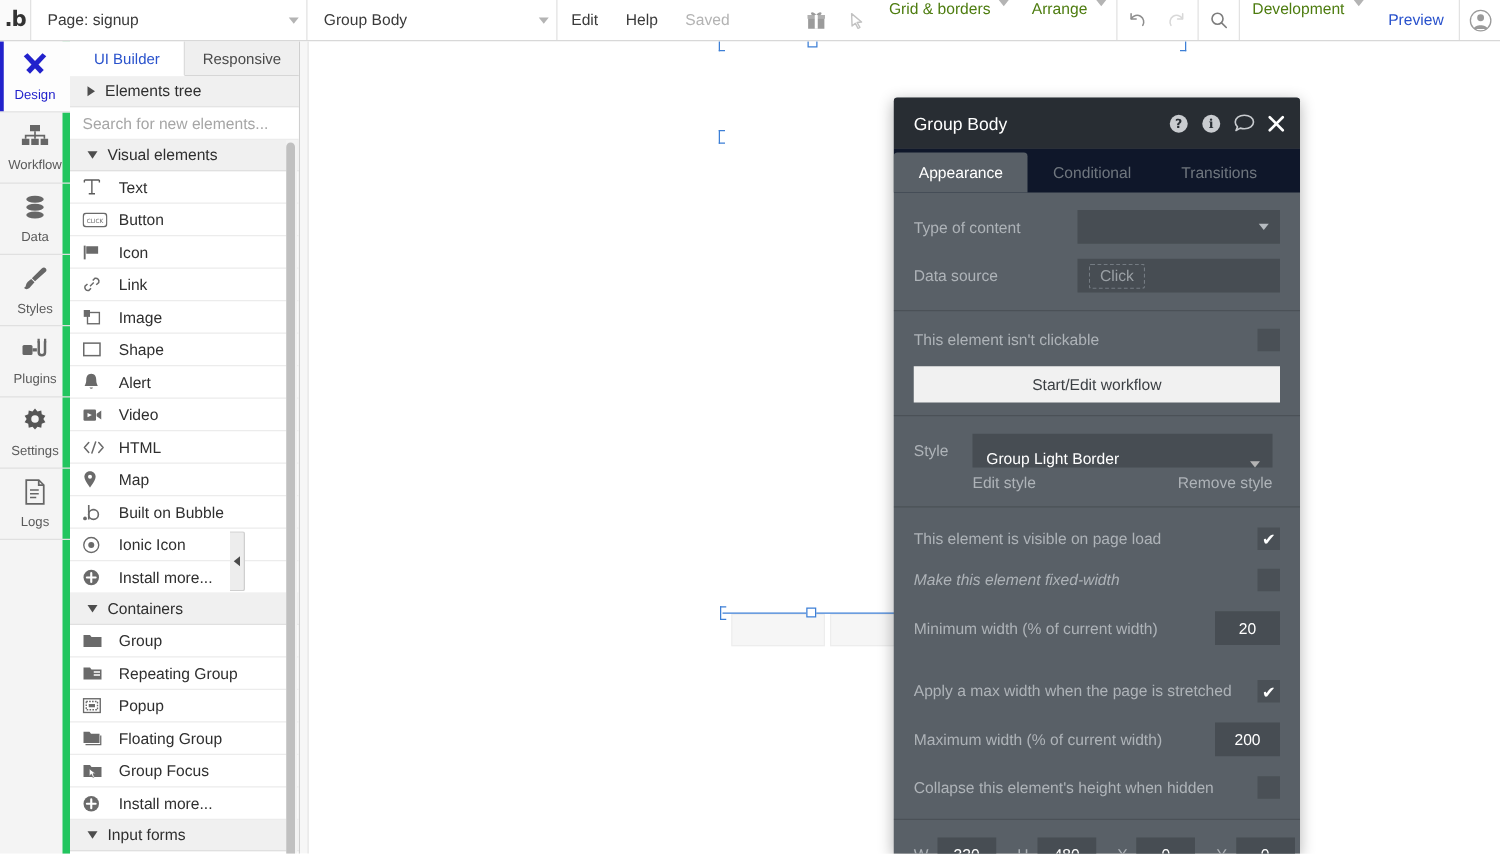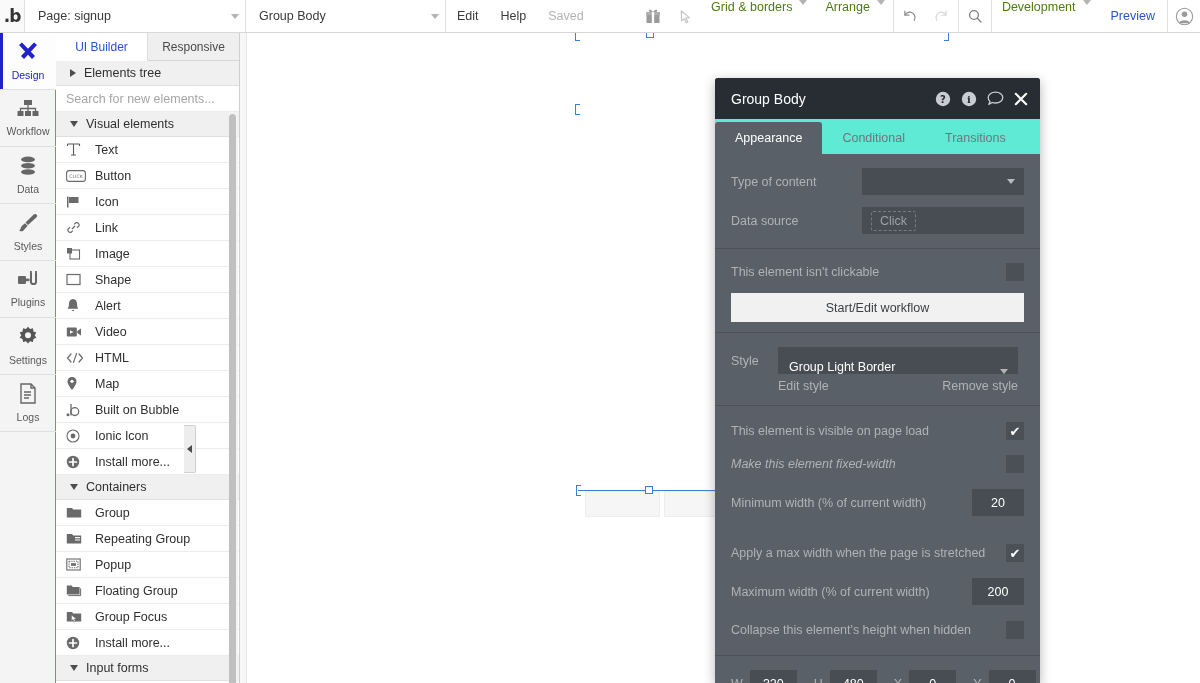--- a/index.html
+++ b/index.html
@@ -67,21 +67,21 @@
   }
   .tb-drop .caret { margin-left: 7px; }
   .tb-preview {
     display: flex; align-items: center; height: 32px; padding: 0 12px;
     font-size: 12.5px; color: #2952cc; cursor: pointer;
   }
 
   
   .rail {
     position: absolute; top: 33px; left: 0; width: 56px; bottom: 0;
-    background: #f4f4f4; border-right: 1px solid #22c55e;
+    background: #f4f4f4; border-right: 6px solid #22c55e;
     z-index: 30;
   }
   .rail-item {
     position: relative;
     height: 57px; width: 56px;
     display: flex; flex-direction: column; align-items: center; justify-content: center;
     gap: 3px;
     border-bottom: 1px solid #e0e0e0;
     cursor: pointer; color: #5a5a5a;
   }
@@ -193,21 +193,21 @@
   }
   .ins-head {
     height: 41px; background: #282d33;
     display: flex; align-items: center; padding: 0 12px 0 16px;
     color: #ffffff;
   }
   .ins-title { font-size: 14px; flex: 1; }
   .ins-head-icons { display: flex; align-items: center; gap: 10px; }
   .ins-head-icons span { cursor: pointer; display: flex; align-items: center; color: #c9ccd0; }
 
-  .ins-tabs { height: 35px; background: #5eead4; display: flex; align-items: flex-end; }
+  .ins-tabs { height: 35px; background: #0f172a; display: flex; align-items: flex-end; }
   .ins-tab {
     padding: 0 20px; height: 32px; display: flex; align-items: center;
     font-size: 12.5px; color: #6f767e; cursor: pointer;
   }
   .ins-tab.active { background: #596067; color: #ffffff; border-radius: 3px 3px 0 0; }
 
   .ins-body { padding: 0; }
   .ins-block { padding: 14px 16px 10px 16px; }
   .ins-sep { height: 1px; background: #4b5157; margin: 0; }
 

